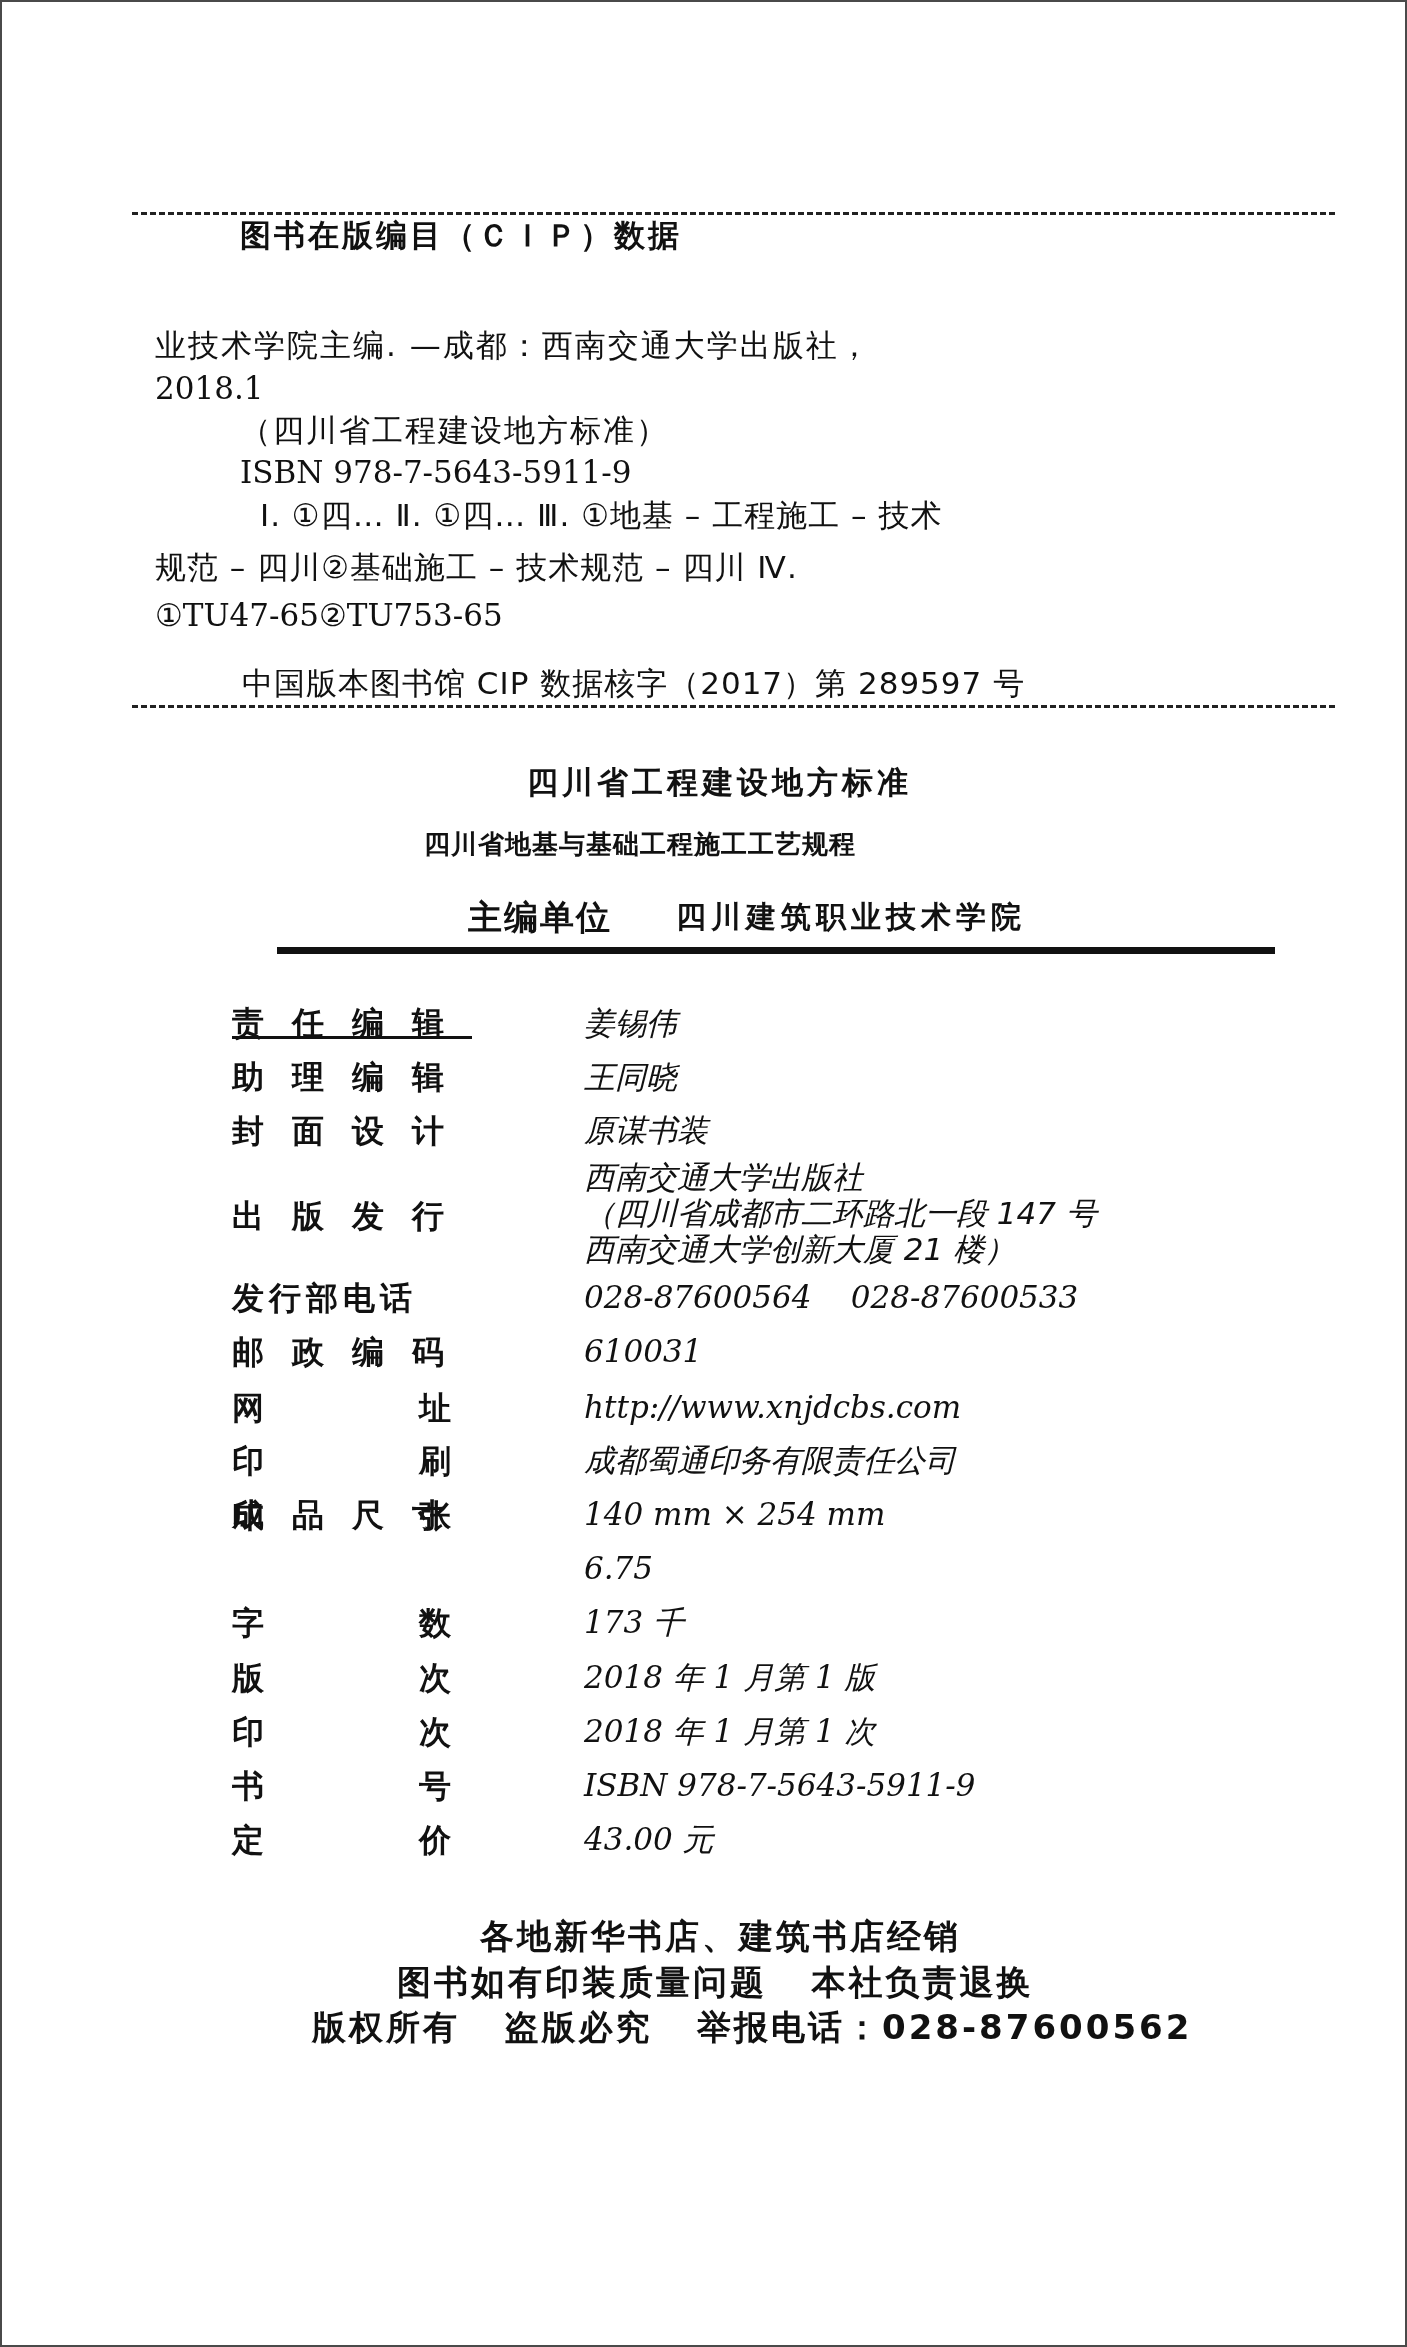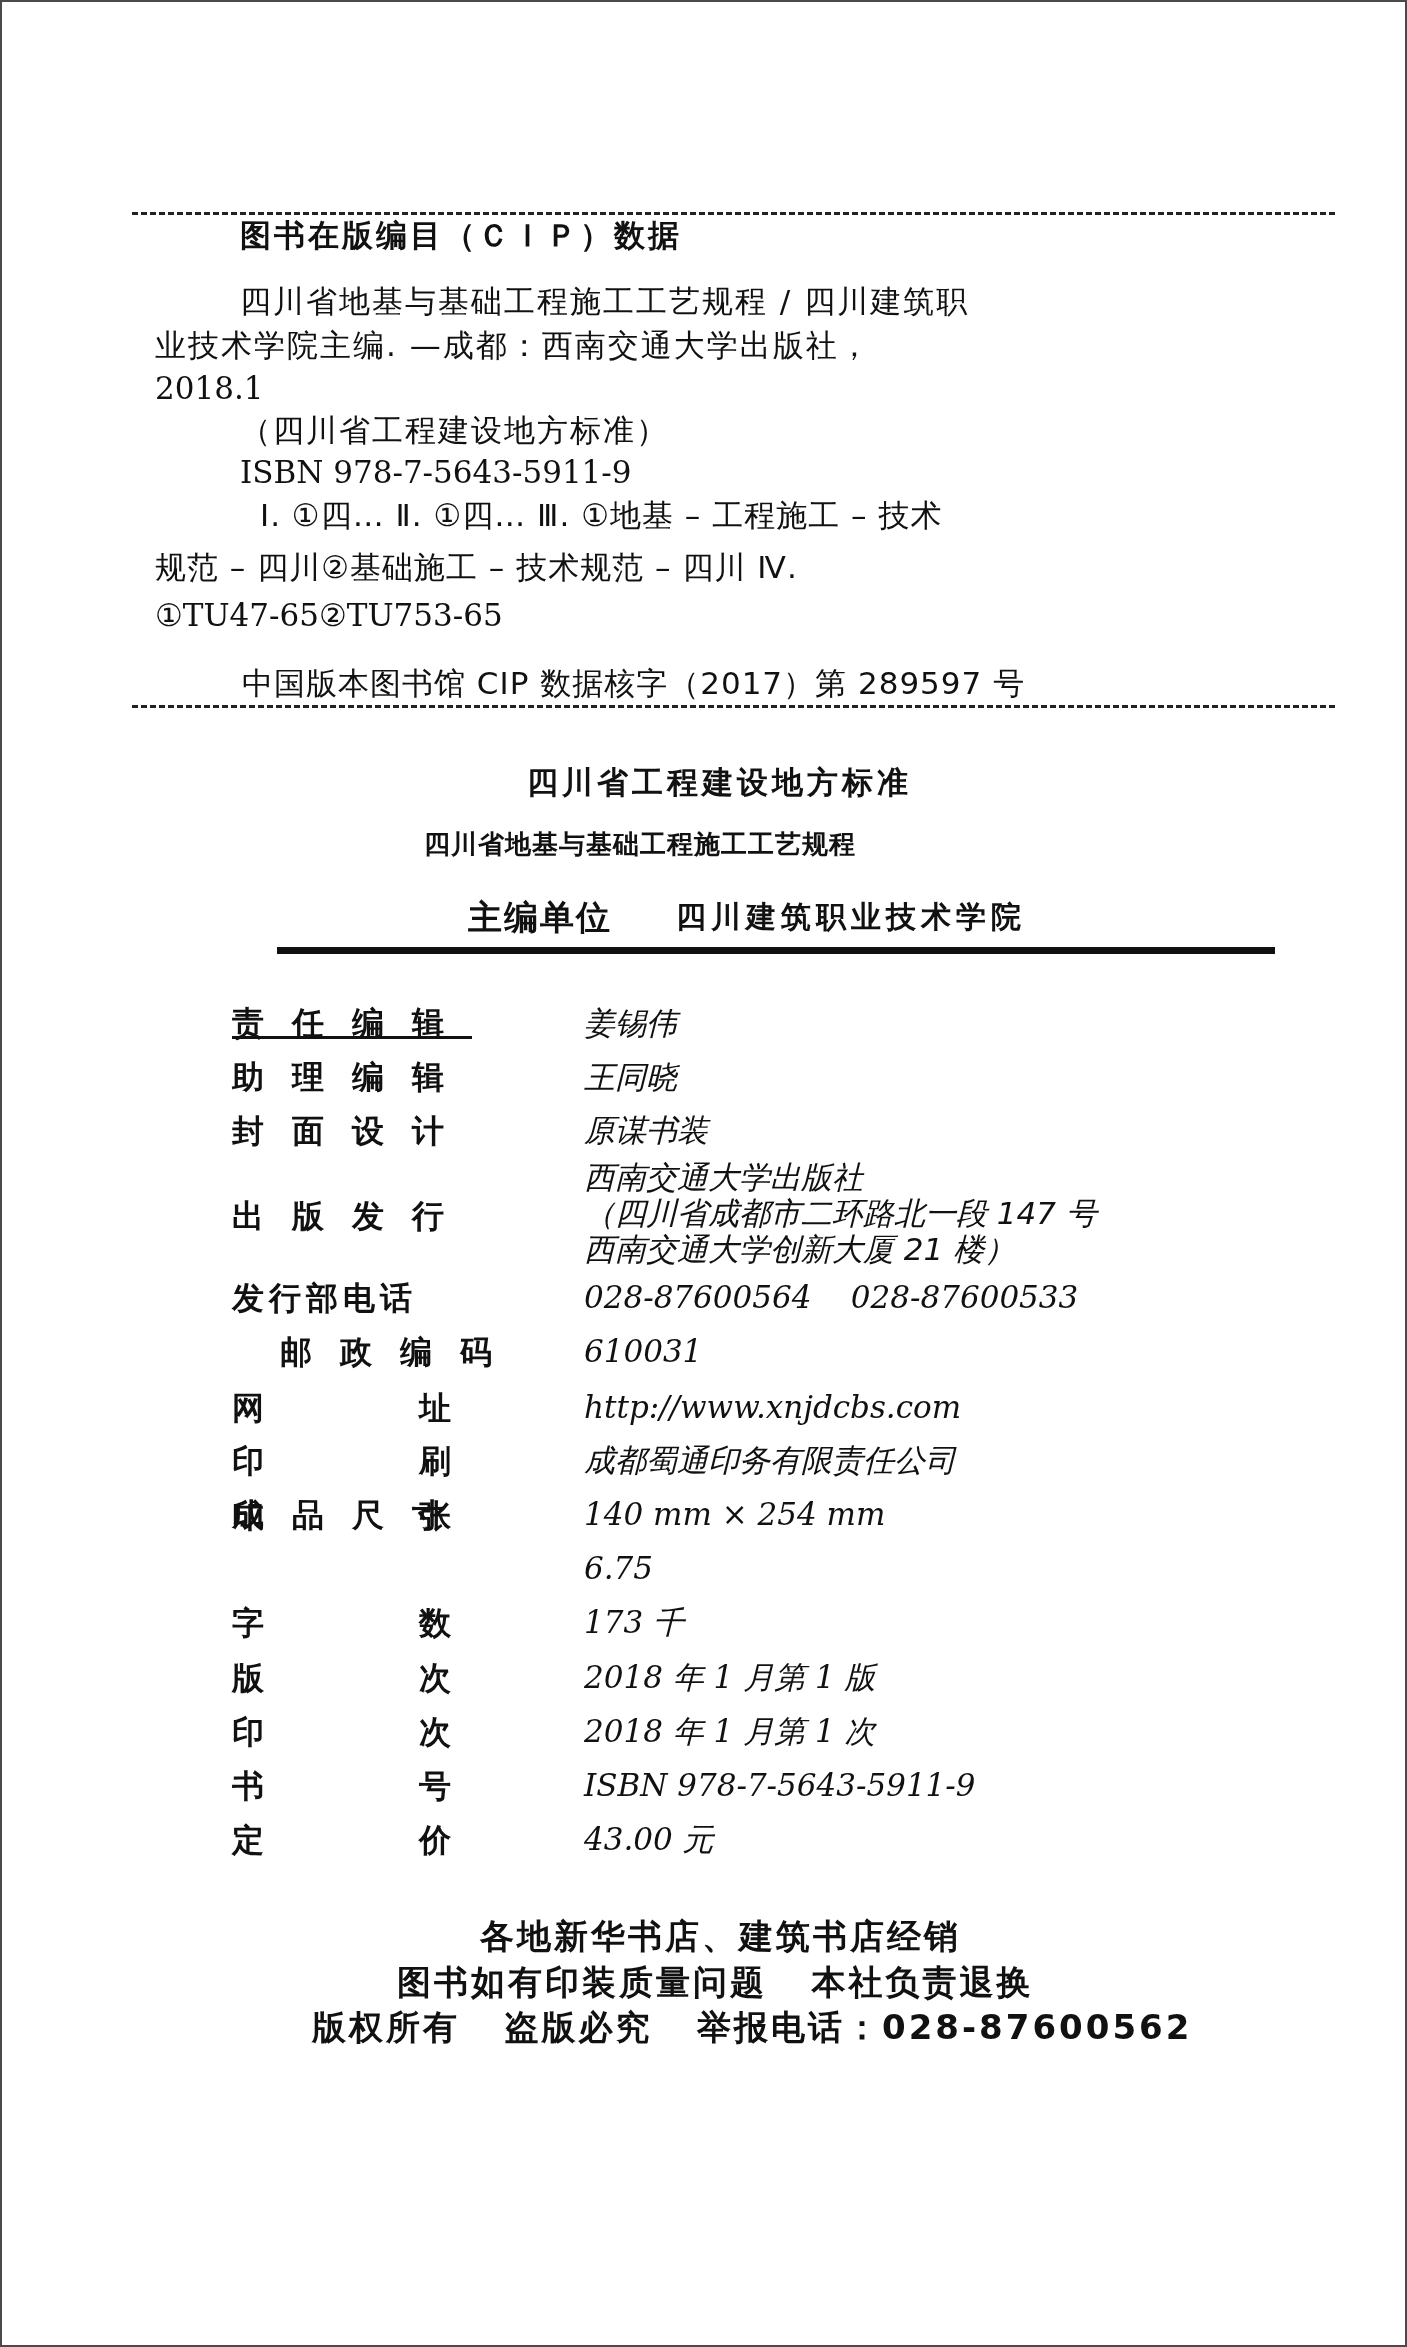--- a/index.html
+++ b/index.html
@@ -26,21 +26,20 @@
 </style>
 </head>
 <body>
 
 <div class="page">
 
   <div class="dots" style="left:130px; top:210px; width:1203px;"></div>
 
   <div class="ln bold cip" style="left:238px; top:218px; font-size:31px; letter-spacing:3px;">图书在版编目（ＣＩＰ）数据</div>
 
-  <div class="ln cip" style="left:238px; top:284px;">四川省地基与基础工程施工工艺规程 / 四川建筑职</div>
   <div class="ln cip" style="left:153px; top:328px;">业技术学院主编. —成都：西南交通大学出版社，</div>
   <div class="ln serif cip" style="left:153px; top:371px; letter-spacing:0;">2018.1</div>
   <div class="ln cip" style="left:238px; top:413px;">（四川省工程建设地方标准）</div>
   <div class="ln serif cip" style="left:238px; top:455px; letter-spacing:0;">ISBN 978-7-5643-5911-9</div>
   <div class="ln cip" style="left:258px; top:498px; letter-spacing:1px;">Ⅰ. ①四…  Ⅱ. ①四…  Ⅲ. ①地基 – 工程施工 – 技术</div>
   <div class="ln cip" style="left:153px; top:550px; letter-spacing:1px;">规范 – 四川②基础施工 – 技术规范 – 四川  Ⅳ.</div>
   <div class="ln serif cip" style="left:153px; top:598px; letter-spacing:0;">①TU47-65②TU753-65</div>
 
   <div class="ln cip" style="left:240px; top:666px; letter-spacing:1px;">中国版本图书馆 CIP 数据核字（2017）第 289597 号</div>
 
@@ -63,21 +62,21 @@
     <div class="ln tbl-value" style="left:582px; top:1113px;">原谋书装</div>
 
     <div class="ln tbl-label" style="left:230px; top:1198px; letter-spacing:28px;">出版发行</div>
     <div class="ln tbl-value" style="left:582px; top:1160px;">西南交通大学出版社</div>
     <div class="ln tbl-value" style="left:582px; top:1196px;">（四川省成都市二环路北一段 147 号</div>
     <div class="ln tbl-value" style="left:582px; top:1232px;">西南交通大学创新大厦 21 楼）</div>
 
     <div class="ln tbl-label" style="left:230px; top:1280px; letter-spacing:5px;">发行部电话</div>
     <div class="ln serif tbl-value" style="left:582px; top:1280px; white-space:pre;">028-87600564    028-87600533</div>
 
-    <div class="ln tbl-label" style="left:230px; top:1334px; letter-spacing:28px;margin-left:48px;">邮政编码</div>
+    <div class="ln tbl-label" style="left:230px; top:1334px; letter-spacing:28px;">邮政编码</div>
     <div class="ln serif tbl-value" style="left:582px; top:1334px;">610031</div>
 
     <div class="ln tbl-label" style="left:230px; top:1390px; letter-spacing:155px;">网址</div>
     <div class="ln serif tbl-value" style="left:582px; top:1390px;">http://www.xnjdcbs.com</div>
 
     <div class="ln tbl-label" style="left:230px; top:1443px; letter-spacing:155px;">印刷</div>
     <div class="ln tbl-value" style="left:582px; top:1443px;">成都蜀通印务有限责任公司</div>
 
     <div class="ln tbl-label" style="left:230px; top:1497px; letter-spacing:28px;">成品尺寸</div>
     <div class="ln serif tbl-value" style="left:582px; top:1497px;">140 mm × 254 mm</div>

